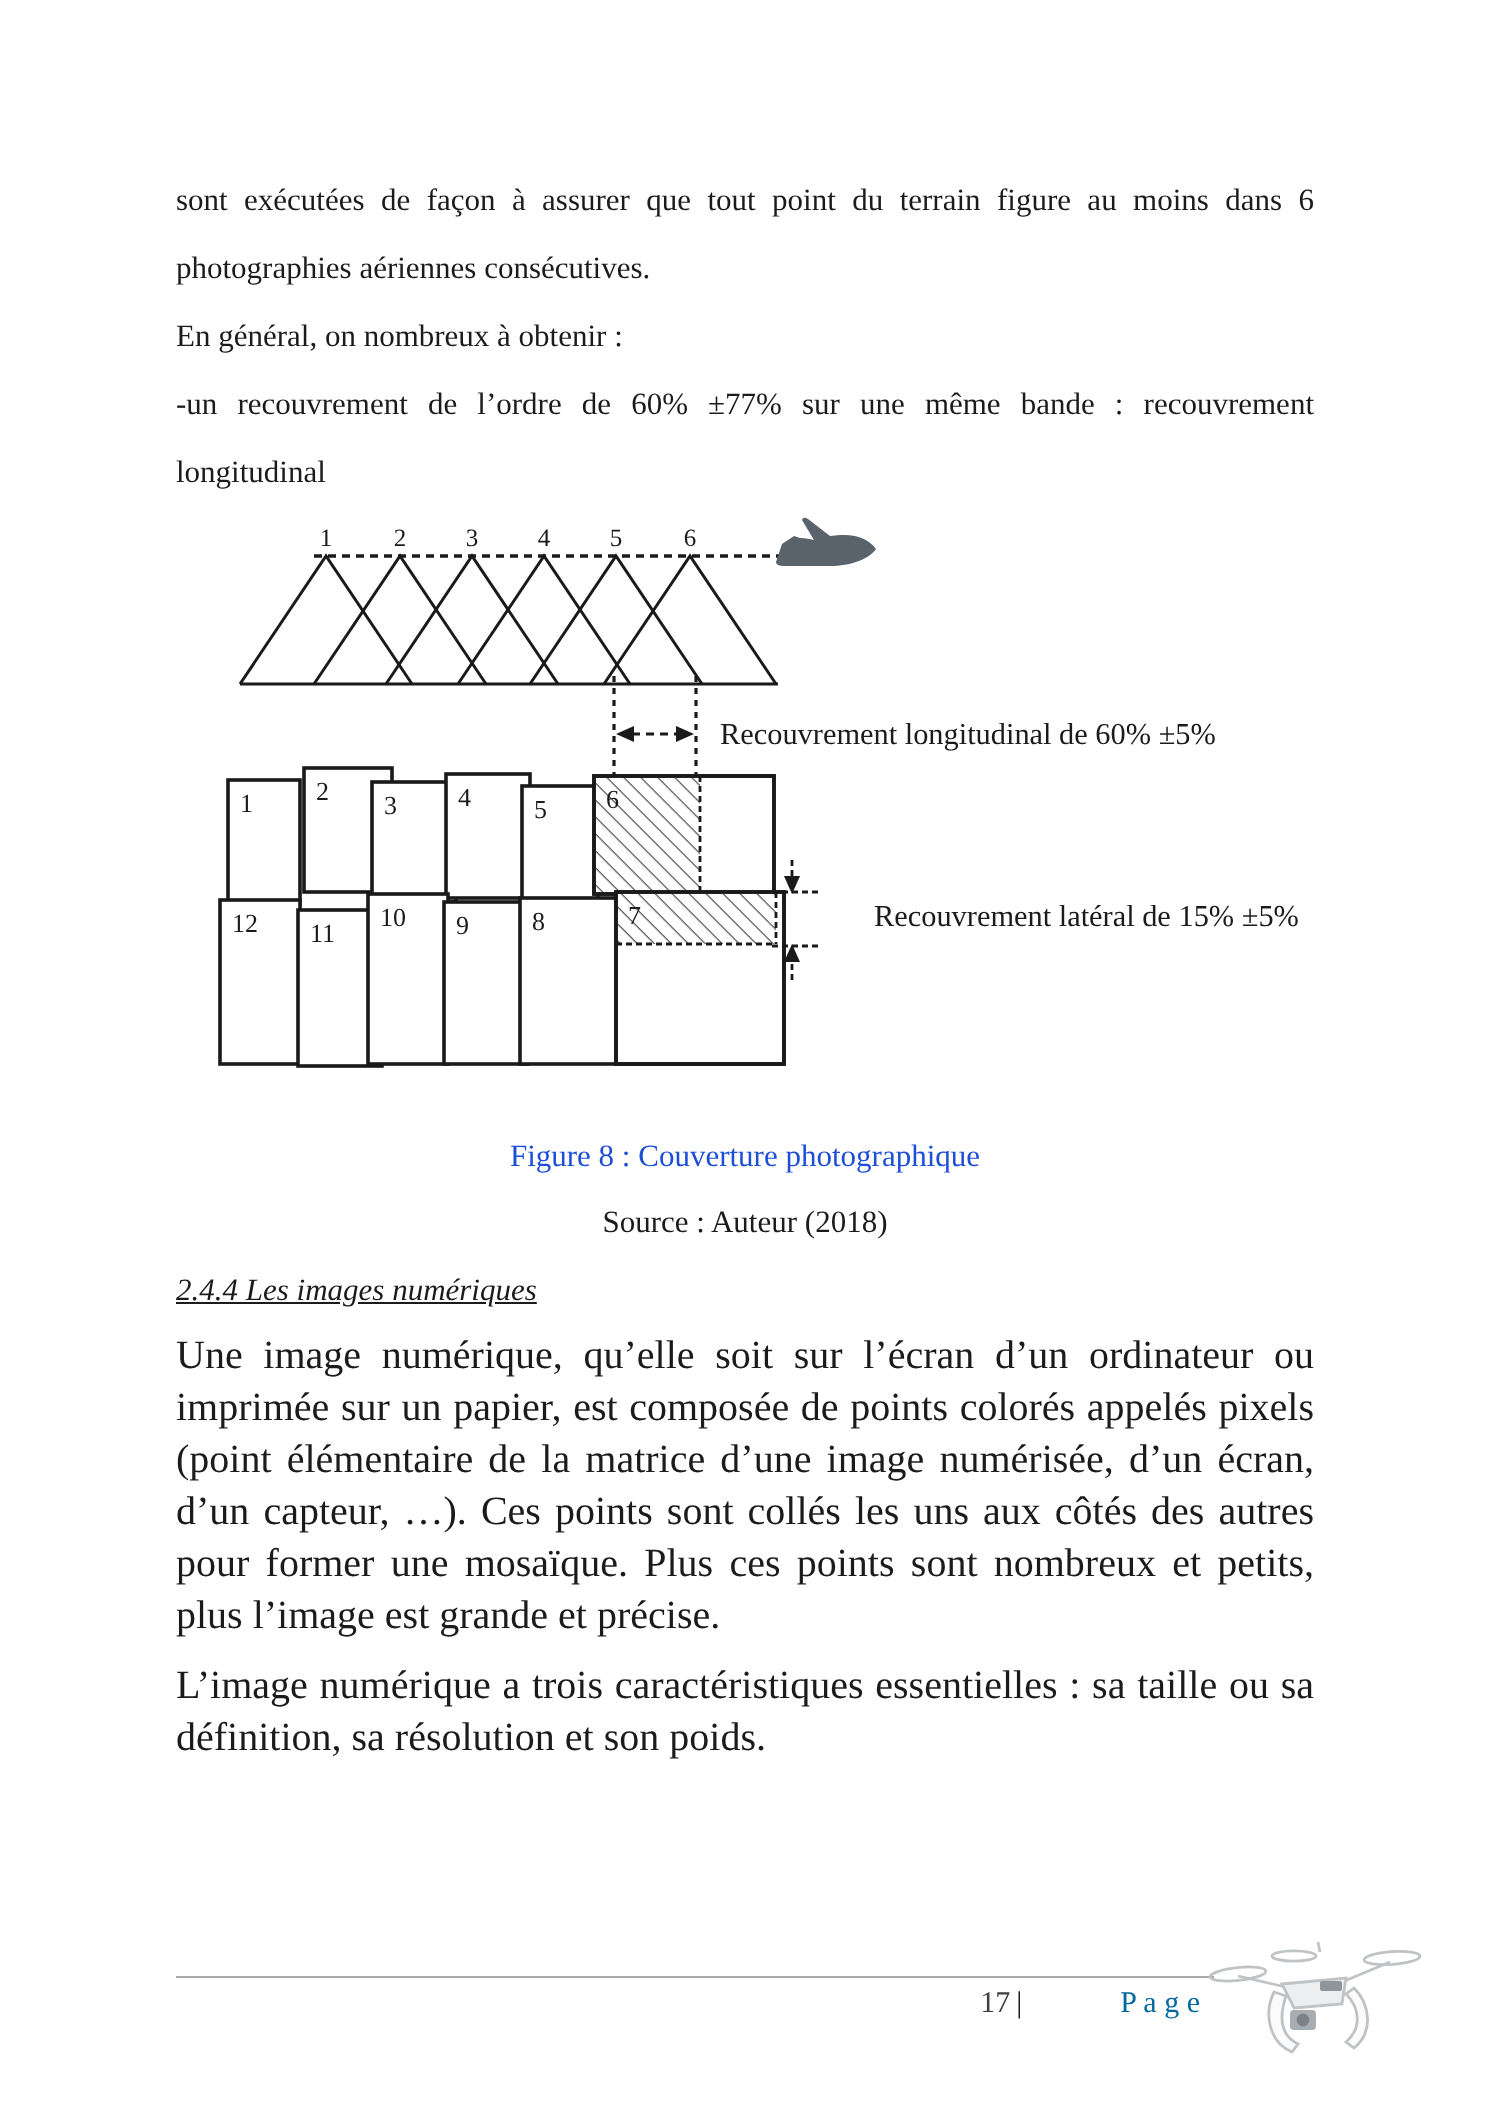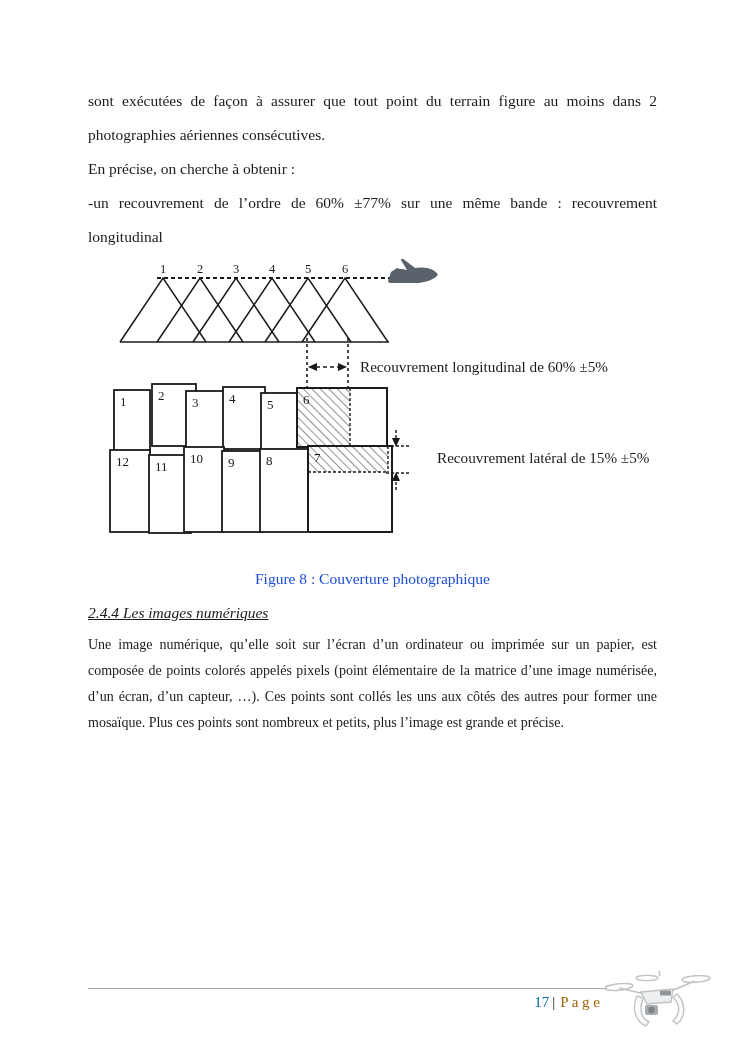--- a/index.html
+++ b/index.html
@@ -20,37 +20,37 @@
   .fig-caption{
     margin-top:24px;text-align:center;
     font-size:15.5px;line-height:20px;
     color:#1d4ed8;
   }
   .fig-source{margin-top:13px;text-align:center;font-size:15.5px;line-height:20px;}
   .section-heading{
     margin-top:14px;font-size:15.5px;line-height:20px;
     font-weight:normal;text-decoration:underline;font-style:italic;
   }
-  .section-text p{margin:9px 0 0 0;font-size:14px;line-height:26px;text-align:justify;}
+  .section-text p{margin:9px 0 0 0;font-size:20px;line-height:26px;text-align:justify;}
   .footer-line{position:absolute;left:88px;top:988px;width:519px;border-top:1px solid #a9a9a9;}
   .footer-text{position:absolute;left:88px;top:992px;width:512px;text-align:right;font-size:15px;line-height:20px;}
-  .footer-text .num{color:#0369a1;}
+  .footer-text .num{color:#404040;}
   .footer-text .pipe{color:#1b1b1b;margin:0 5px 0 3px;}
-  .footer-text .word{color:#a16207;}
+  .footer-text .word{color:#0369a1;margin-left:44px;}
   .drone{position:absolute;left:603px;top:966px;width:112px;height:70px;}
 </style>
 </head>
 <body>
 
 <div class="page">
   <div class="content">
 
     <div class="top-text">
-      <p>sont exécutées de façon à assurer que tout point du terrain figure au moins dans 2 photographies aériennes consécutives.</p>
-      <p>En précise, on cherche à obtenir :</p>
+      <p>sont exécutées de façon à assurer que tout point du terrain figure au moins dans 6 photographies aériennes consécutives.</p>
+      <p>En général, on nombreux à obtenir :</p>
       <p>-un recouvrement de l’ordre de 60% ±77% sur une même bande : recouvrement longitudinal</p>
     </div>
 
     <svg class="figure-svg" width="575" height="287" viewBox="85 258 575 287" xmlns="http://www.w3.org/2000/svg">
       <defs>
         <pattern id="hatch" width="6" height="6" patternUnits="userSpaceOnUse" patternTransform="rotate(45)">
           <line x1="0" y1="0" x2="6" y2="0" stroke="#4a4a4a" stroke-width="1.2"></line>
         </pattern>
       </defs>
 
@@ -128,24 +128,26 @@
         <polygon points="396,447 392,438 400,438" fill="#1a1a1a" stroke="none"></polygon>
         <line x1="386" y1="446" x2="410" y2="446" stroke-dasharray="3 2" stroke-width="1.4"></line>
         <line x1="396" y1="490" x2="396" y2="480" stroke-dasharray="3 2" stroke-width="1.4"></line>
         <polygon points="396,472 392,481 400,481" fill="#1a1a1a" stroke="none"></polygon>
         <line x1="386" y1="473" x2="410" y2="473" stroke-dasharray="3 2" stroke-width="1.4"></line>
       </g>
       <text x="437" y="463" font-size="15.2">Recouvrement latéral de 15% ±5%</text>
     </svg>
 
     <div class="fig-caption">Figure 8 : Couverture photographique</div>
+    <div class="fig-source">Source : Auteur (2018)</div>
 
     <div class="section-heading">2.4.4 Les images numériques</div>
     <div class="section-text">
       <p>Une image numérique, qu’elle soit sur l’écran d’un ordinateur ou imprimée sur un papier, est composée de points colorés appelés pixels (point élémentaire de la matrice d’une image numérisée, d’un écran, d’un capteur, …). Ces points sont collés les uns aux côtés des autres pour former une mosaïque. Plus ces points sont nombreux et petits, plus l’image est grande et précise.</p>
+      <p>L’image numérique a trois caractéristiques essentielles : sa taille ou sa définition, sa résolution et son poids.</p>
     </div>
   </div>
 
   <div class="footer-line"></div>
   <div class="footer-text">
     <span class="num">17</span><span class="pipe">|</span><span class="word">P a g e</span>
   </div>
 
   <svg class="drone" viewBox="0 0 112 70" xmlns="http://www.w3.org/2000/svg">
     <g stroke="#c0c3c5" fill="none" stroke-width="1.4">

